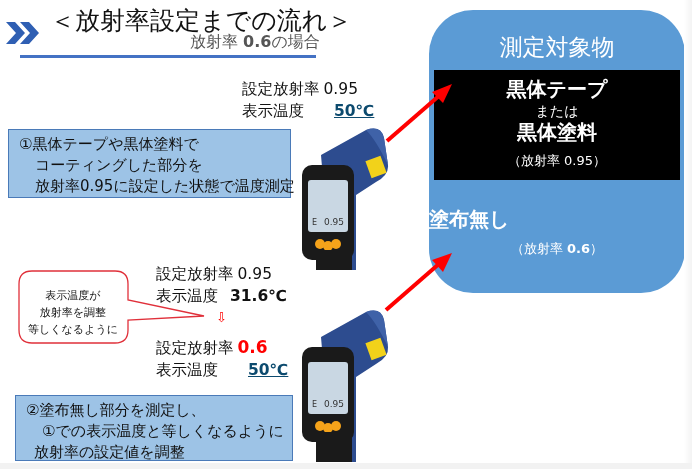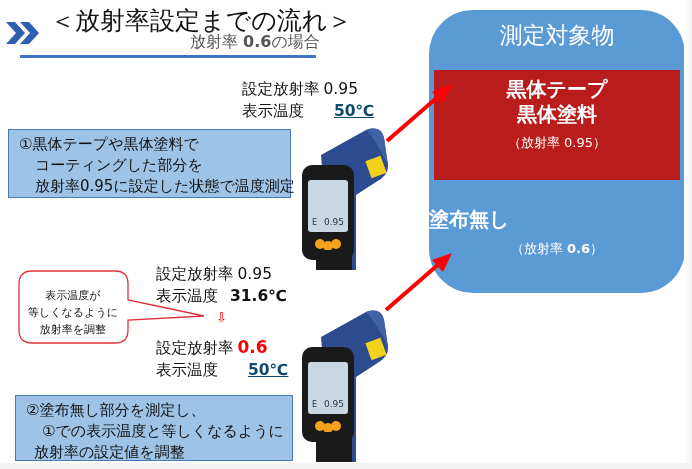--- a/index.html
+++ b/index.html
@@ -27,23 +27,23 @@
     background:#9dc3e6; border:1.5px solid #4a7ab8;
     font-size:15px; line-height:21px; color:#111; padding:4px 8px 4px 10px; box-sizing:border-box;
     white-space:nowrap;
   }
   .note-box .ind { padding-left:16px; }
 
   .target-panel {
     left:429px; top:10px; width:256px; height:283px;
     background:#5b9bd5; border-radius:44px;
   }
-  .target-title { left:0; top:10px; width:256px; text-align:center; color:#fff; font-size:23px; }
+  .target-title { left:0; top:22px; width:256px; text-align:center; color:#fff; font-size:23px; }
   .black-box {
-    left:5px; top:60px; width:246px; height:110px; background:#b91c1c; color:#fff; text-align:center;
+    left:5px; top:60px; width:246px; height:110px; background:#000000; color:#fff; text-align:center;
   }
   .bb-l1 { font-size:20px; font-weight:bold; margin-top:6px; }
   .bb-l2 { font-size:14px; margin-top:0px; }
   .bb-l3 { font-size:20px; font-weight:bold; margin-top:-2px; }
   .bb-l4 { font-size:13px; margin-top:6px; }
   .uncoated-title { left:0; top:196px; width:256px; text-align:left; color:#fff; font-weight:bold; font-size:20px; }
   .uncoated-sub { left:0; top:230px; width:256px; text-align:center; color:#fff; font-size:13px; }
   .uncoated-sub b { font-weight:bold; }
 
   .callout-text { font-size:11px; line-height:17px; text-align:center; color:#111; }
@@ -98,22 +98,22 @@
 <div class="abs readout" style="left:156px; top:336px;">
   <div><span class="lbl">設定放射率</span><span class="val-red">0.6</span></div>
   <div><span class="lbl">表示温度</span><span class="val-blue">50℃</span></div>
 </div>
 
 <svg class="abs" style="left:18px; top:270px; width:200px; height:80px;" viewBox="0 0 200 80">
   <path d="M14,1 H97 Q110,1 110,14 V30 L186,46 L110,50 V60 Q110,73 97,73 H14 Q1,73 1,60 V14 Q1,1 14,1 Z" fill="#ffffff" stroke="#e0303a" stroke-width="1.3"></path>
 </svg>
 <div class="abs callout-text" style="left:22px; top:287px; width:102px;">
   <div>表示温度が</div>
+  <div>放射率を調整</div>
   <div>等しくなるように</div>
-  <div>放射率を調整</div>
 </div>
 
 <div class="abs note-box" style="left:15px; top:395px; width:278px; height:66px;">
   <div>②塗布無し部分を測定し、</div>
   <div class="ind">①での表示温度と等しくなるように</div>
   <div style="padding-left:8px;">放射率の設定値を調整</div>
 </div>
 
 <svg class="abs" style="left:296px; top:302px; width:110px; height:160px;" viewBox="0 0 110 160">
   <path d="M25,35 L70,10 Q85,5 88,18 L92,45 Q93,55 80,62 L60,75 L60,160 L35,160 L30,95 Z" fill="#2d4c8f"></path>
@@ -126,20 +126,21 @@
   <circle cx="24" cy="124" r="5" fill="#f5a31a"></circle>
   <circle cx="32" cy="126" r="5" fill="#f5a31a"></circle>
   <circle cx="40" cy="124" r="5" fill="#f5a31a"></circle>
   <rect x="20" y="130" width="36" height="30" fill="#1a1a1a"></rect>
 </svg>
 
 <div class="abs target-panel">
   <div class="abs target-title">測定対象物</div>
   <div class="abs black-box">
     <div class="bb-l1">黒体テープ</div>
+    <div class="bb-l2">または</div>
     <div class="bb-l3">黒体塗料</div>
     <div class="bb-l4">（放射率 0.95）</div>
   </div>
   <div class="abs uncoated-title">塗布無し</div>
   <div class="abs uncoated-sub"><span>（放射率 </span><b>0.6</b><span>）</span></div>
 </div>
 
 <svg class="abs arrow-svg" style="left:0; top:0; width:692px; height:469px; pointer-events:none;" viewBox="0 0 692 469">
   <g>
     <line x1="387" y1="141" x2="440" y2="95" stroke="#ff0000" stroke-width="4"></line>

